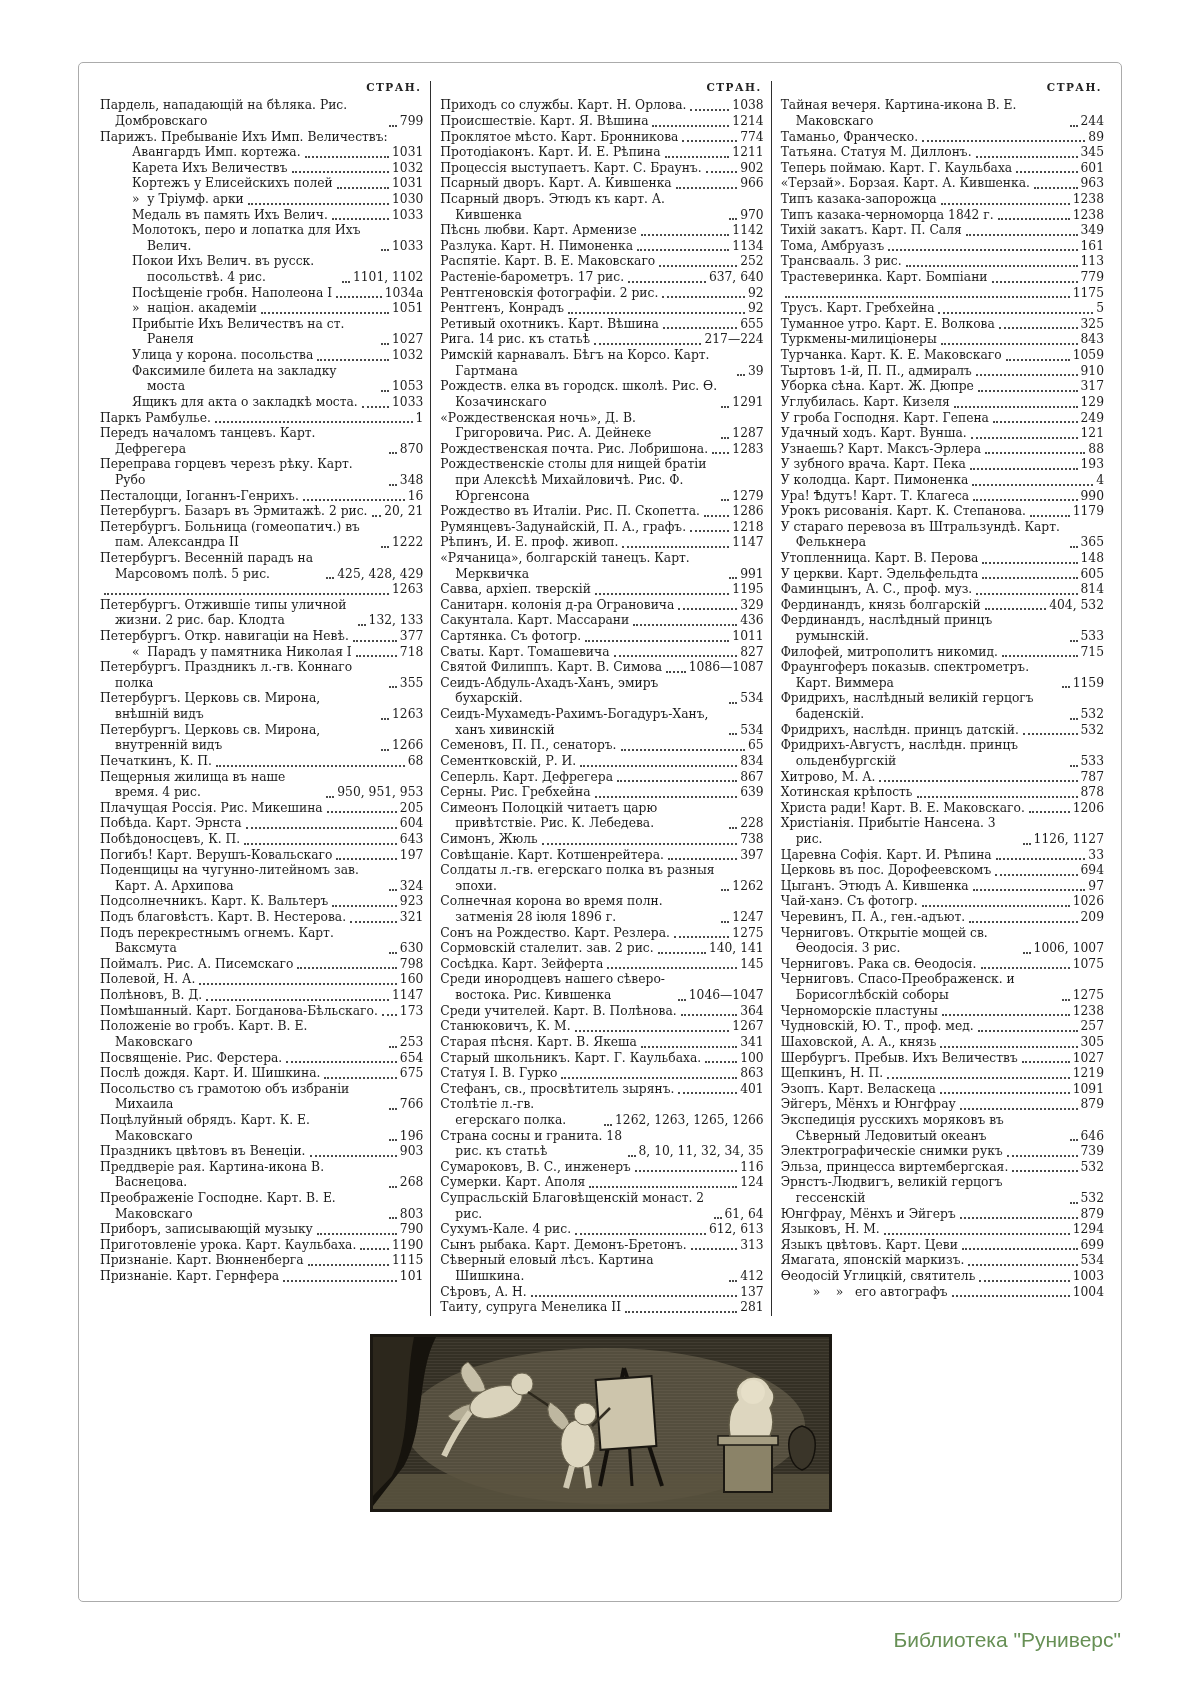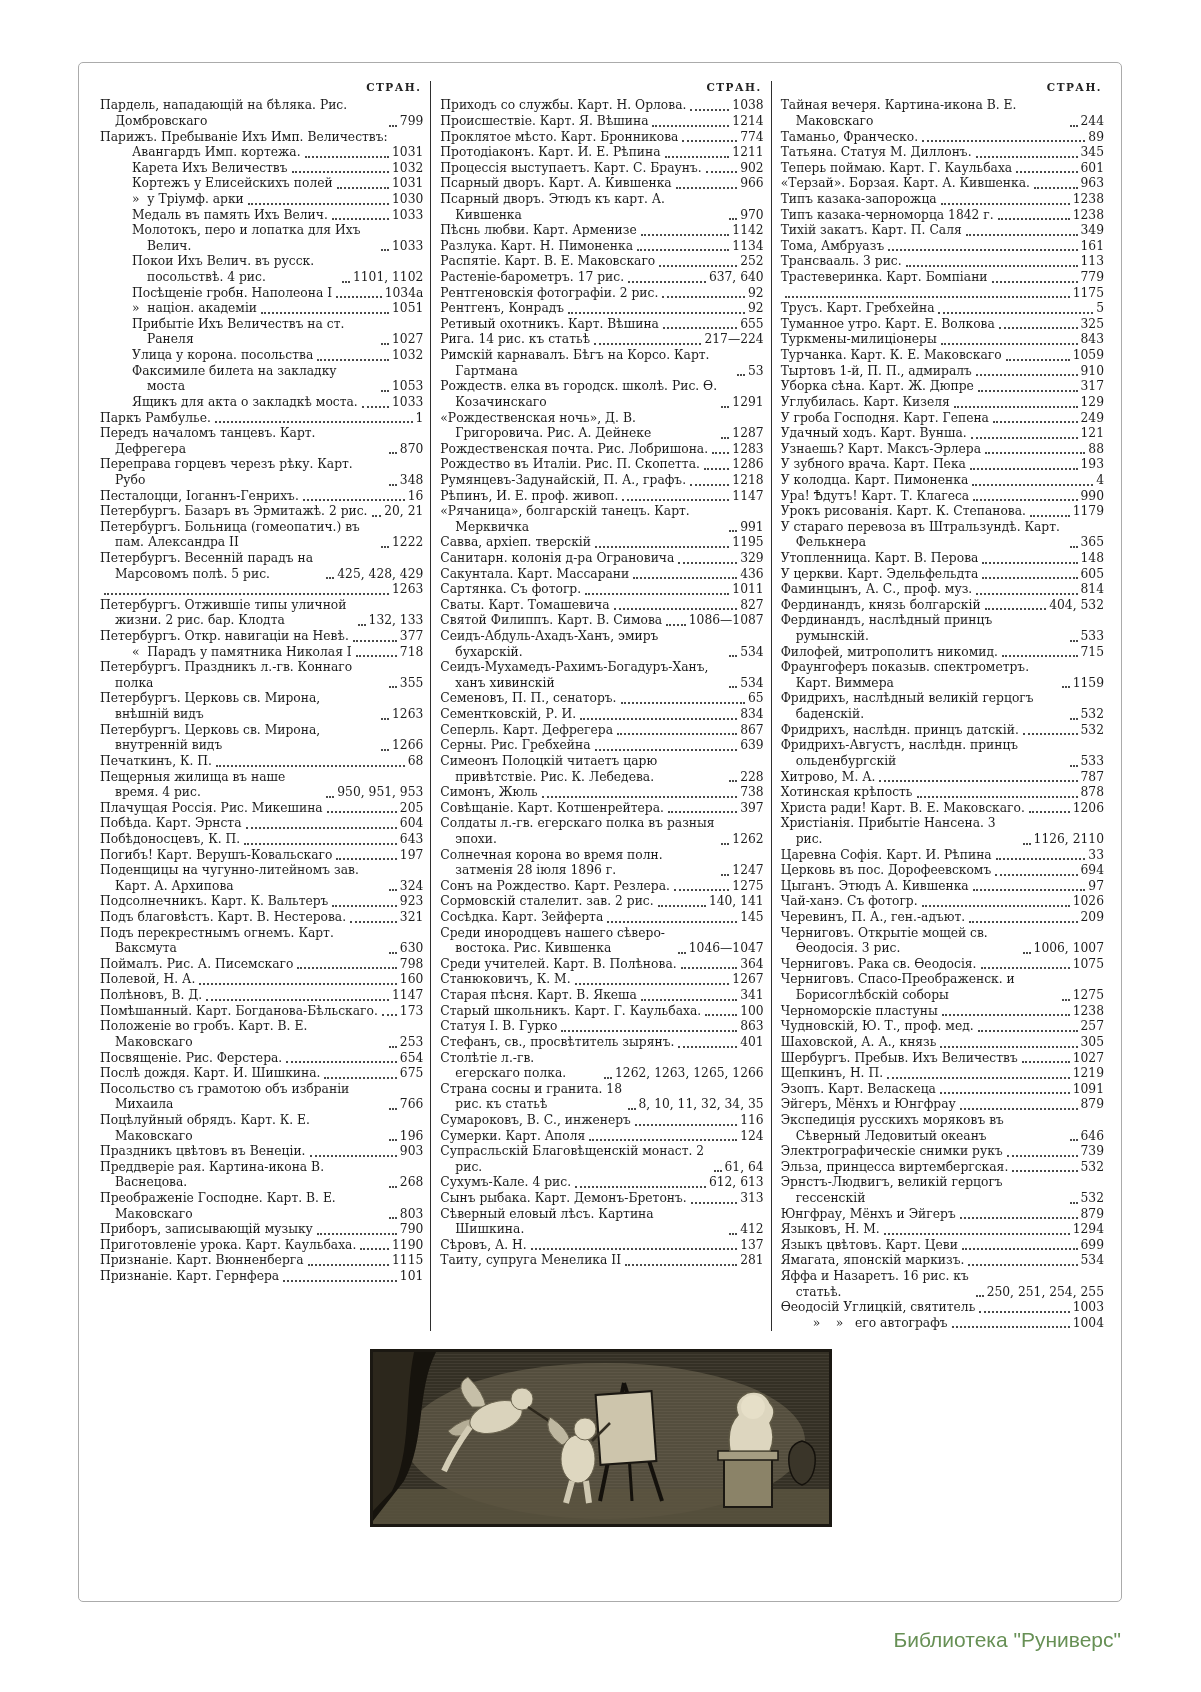--- a/index.html
+++ b/index.html
@@ -415,36 +415,41 @@
             <span class="p">655</span>
           </div>
           <div class="entry">
             <span class="t">Рига. 14 рис. къ статьѣ</span>
             <span class="leader"></span>
             <span class="p">217—224</span>
           </div>
           <div class="entry">
             <span class="t">Римскій карнавалъ. Бѣгъ на Корсо. Карт. Гартмана</span>
             <span class="leader"></span>
-            <span class="p">53</span>
+            <span class="p">39</span>
           </div>
           <div class="entry">
             <span class="t">Рождеств. елка въ городск. школѣ. Рис. Ѳ. Козачинскаго</span>
             <span class="leader"></span>
             <span class="p">1291</span>
           </div>
           <div class="entry">
             <span class="t">«Рождественская ночь», Д. В. Григоровича. Рис. А. Дейнеке</span>
             <span class="leader"></span>
             <span class="p">1287</span>
           </div>
           <div class="entry">
             <span class="t">Рождественская почта. Рис. Лобришона.</span>
             <span class="leader"></span>
             <span class="p">1283</span>
+          </div>
+          <div class="entry">
+            <span class="t">Рождественскіе столы для нищей братіи при Алексѣѣ Михайловичѣ. Рис. Ф. Юргенсона</span>
+            <span class="leader"></span>
+            <span class="p">1279</span>
           </div>
           <div class="entry">
             <span class="t">Рождество въ Италіи. Рис. П. Скопетта.</span>
             <span class="leader"></span>
             <span class="p">1286</span>
           </div>
           <div class="entry">
             <span class="t">Румянцевъ-Задунайскій, П. А., графъ.</span>
             <span class="leader"></span>
             <span class="p">1218</span>
@@ -842,21 +847,21 @@
             <span class="p">878</span>
           </div>
           <div class="entry">
             <span class="t">Христа ради! Карт. В. Е. Маковскаго.</span>
             <span class="leader"></span>
             <span class="p">1206</span>
           </div>
           <div class="entry">
             <span class="t">Христіанія. Прибытіе Нансена. 3 рис.</span>
             <span class="leader"></span>
-            <span class="p">1126, 2110</span>
+            <span class="p">1126, 1127</span>
           </div>
           <div class="entry">
             <span class="t">Царевна Софія. Карт. И. Рѣпина</span>
             <span class="leader"></span>
             <span class="p">33</span>
           </div>
           <div class="entry">
             <span class="t">Церковь въ пос. Дорофеевскомъ</span>
             <span class="leader"></span>
             <span class="p">694</span>
@@ -958,25 +963,20 @@
           </div>
           <div class="entry">
             <span class="t">Языкъ цвѣтовъ. Карт. Цеви</span>
             <span class="leader"></span>
             <span class="p">699</span>
           </div>
           <div class="entry">
             <span class="t">Ямагата, японскій маркизъ.</span>
             <span class="leader"></span>
             <span class="p">534</span>
-          </div>
-          <div class="entry">
-            <span class="t">Яффа и Назаретъ. 16 рис. къ статьѣ.</span>
-            <span class="leader"></span>
-            <span class="p">250, 251, 254, 255</span>
           </div>
           <div class="entry">
             <span class="t">Ѳеодосій Углицкій, святитель</span>
             <span class="leader"></span>
             <span class="p">1003</span>
           </div>
           <div class="entry ind">
             <span class="t">»&nbsp;&nbsp;&nbsp;&nbsp;»&nbsp;&nbsp;&nbsp;его автографъ</span>
             <span class="leader"></span>
             <span class="p">1004</span>

